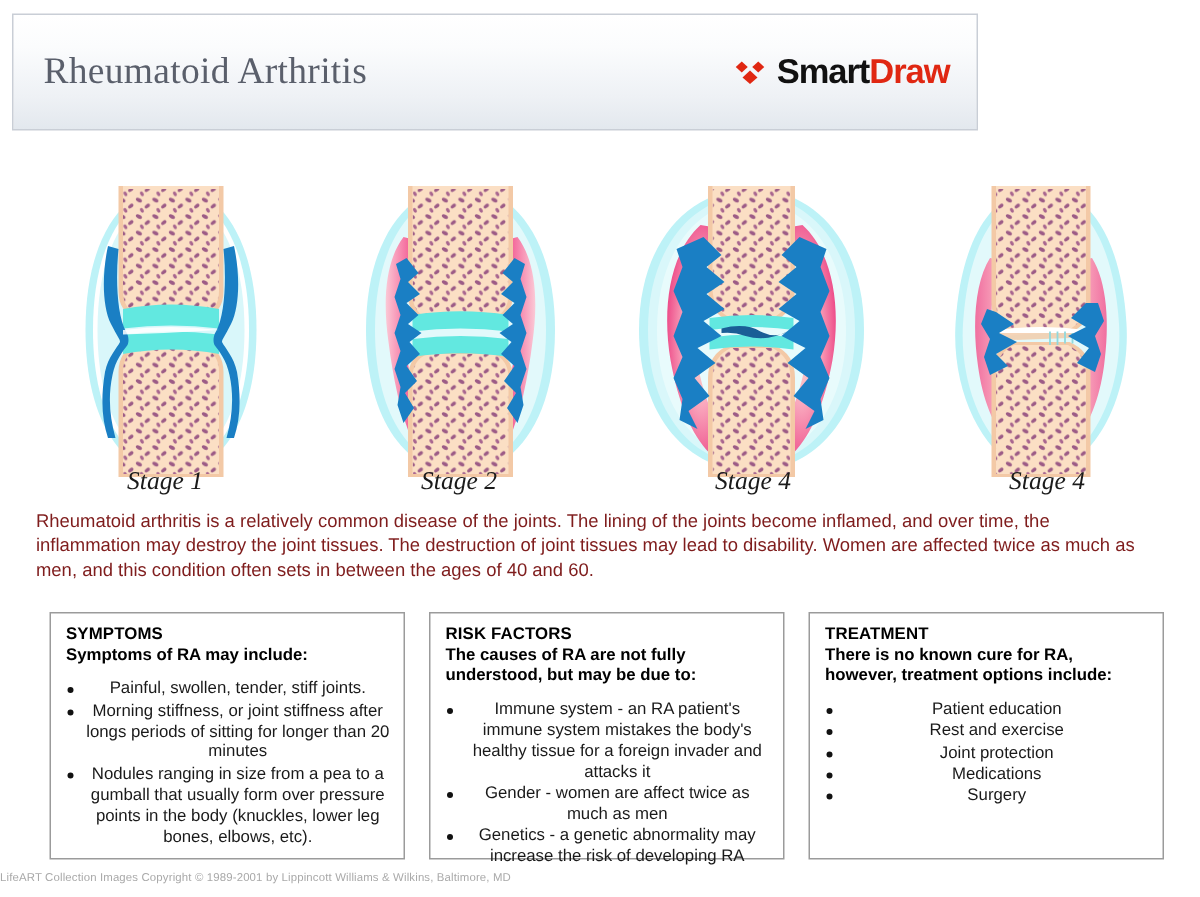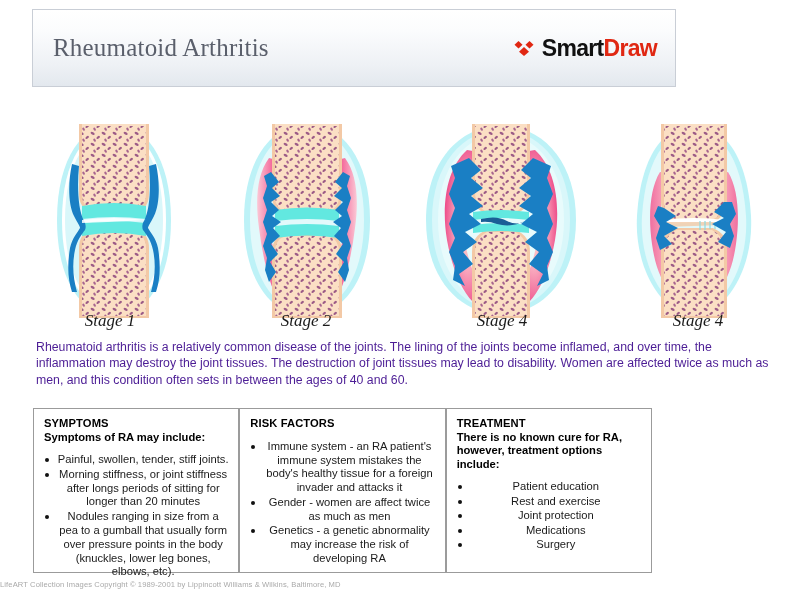--- a/index.html
+++ b/index.html
@@ -9,21 +9,20 @@
     -webkit-font-smoothing:antialiased;
   }
   .page{position:relative;width:800px;height:598px;}
 
   
   .header{
     position:absolute;left:8px;top:9px;width:644px;height:78px;
     background:linear-gradient(180deg,#ffffff 0%,#fbfcfd 28%,#eef1f5 72%,#e3e8ee 100%);
     border:1px solid #c9ced6;
     box-sizing:border-box;
-    margin-left:24px;
   }
   .header-title{
     position:absolute;left:20px;top:50%;transform:translateY(-50%);
     font-family:"Liberation Serif","DejaVu Serif",serif;
     font-size:25px;color:#5a5f6b;letter-spacing:.2px;white-space:nowrap;
   }
   .logo{
     position:absolute;right:18px;top:50%;transform:translateY(-50%);
     display:flex;align-items:center;gap:7px;white-space:nowrap;
   }
@@ -47,28 +46,28 @@
     display:flex;justify-content:space-between;gap:24px;
   }
   .stage-label{
     width:180px;text-align:center;
     font-family:"Liberation Serif","DejaVu Serif",serif;
     font-style:italic;font-size:17px;color:#1b1b1b;
   }
 
   
   .description{
-    position:absolute;left:36px;top:339px;width:740px;
-    font-size:12.3px;line-height:16.4px;color:#4c1d95;
+    position:absolute;left:24px;top:339px;width:740px;
+    font-size:12.3px;line-height:16.4px;color:#7f1d1d;
     text-align:left;
   }
 
   
   .boxes{
-    position:absolute;left:33px;top:408px;width:619px;height:165px;
+    position:absolute;left:33px;top:408px;width:743px;height:165px;
     display:flex;justify-content:space-between;
   }
   .box{
     width:237px;height:165px;border:1px solid #9b9b9b;
     box-sizing:border-box;padding:8px 9px 6px 10px;
     background:#ffffff;
   }
   .box-title{
     font-size:11.2px;font-weight:bold;color:#000000;line-height:13.6px;
     letter-spacing:.1px;
@@ -325,20 +324,21 @@
       <div class="box-sub">Symptoms of RA may include:</div>
       <ul class="box-list">
         <li>Painful, swollen, tender, stiff joints.</li>
         <li>Morning stiffness, or joint stiffness after longs periods of sitting for longer than 20 minutes</li>
         <li>Nodules ranging in size from a pea to a gumball that usually form over pressure points in the body (knuckles, lower leg bones, elbows, etc).</li>
       </ul>
     </div>
 
     <div class="box">
       <div class="box-title">RISK FACTORS</div>
+      <div class="box-sub">The causes of RA are not fully understood, but may be due to:</div>
       <ul class="box-list">
         <li>Immune system - an RA patient's immune system mistakes the body's healthy tissue for a foreign invader and attacks it</li>
         <li>Gender - women are affect twice as much as men</li>
         <li>Genetics - a genetic abnormality may increase the risk of developing RA</li>
       </ul>
     </div>
 
     <div class="box">
       <div class="box-title">TREATMENT</div>
       <div class="box-sub">There is no known cure for RA, however, treatment options include:</div>

